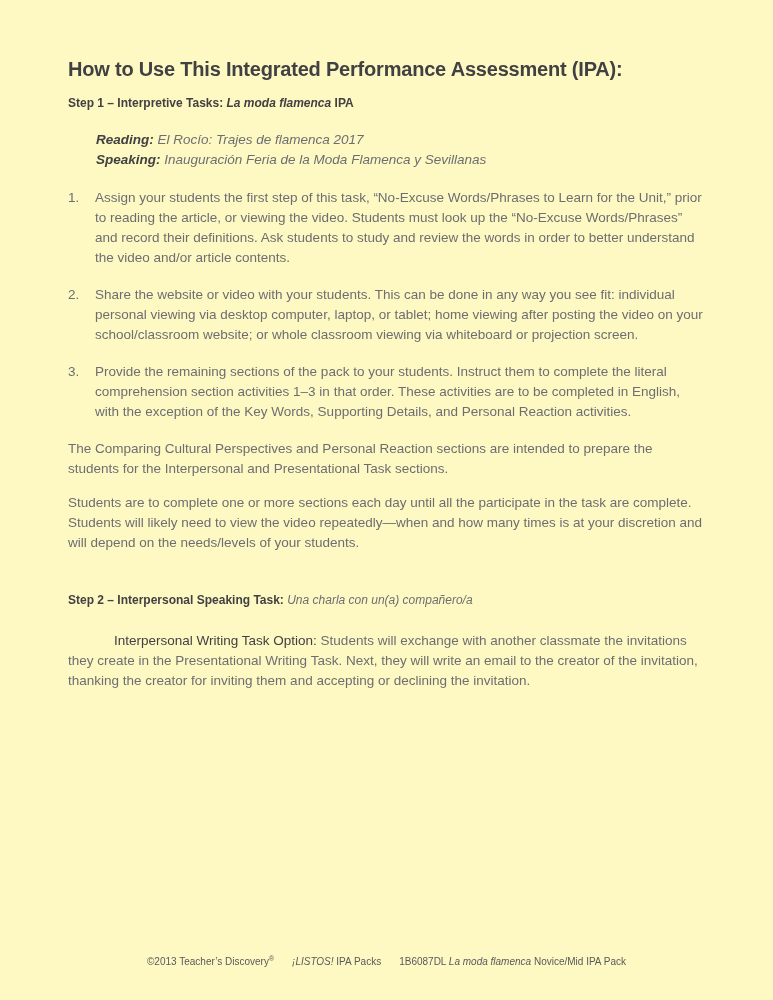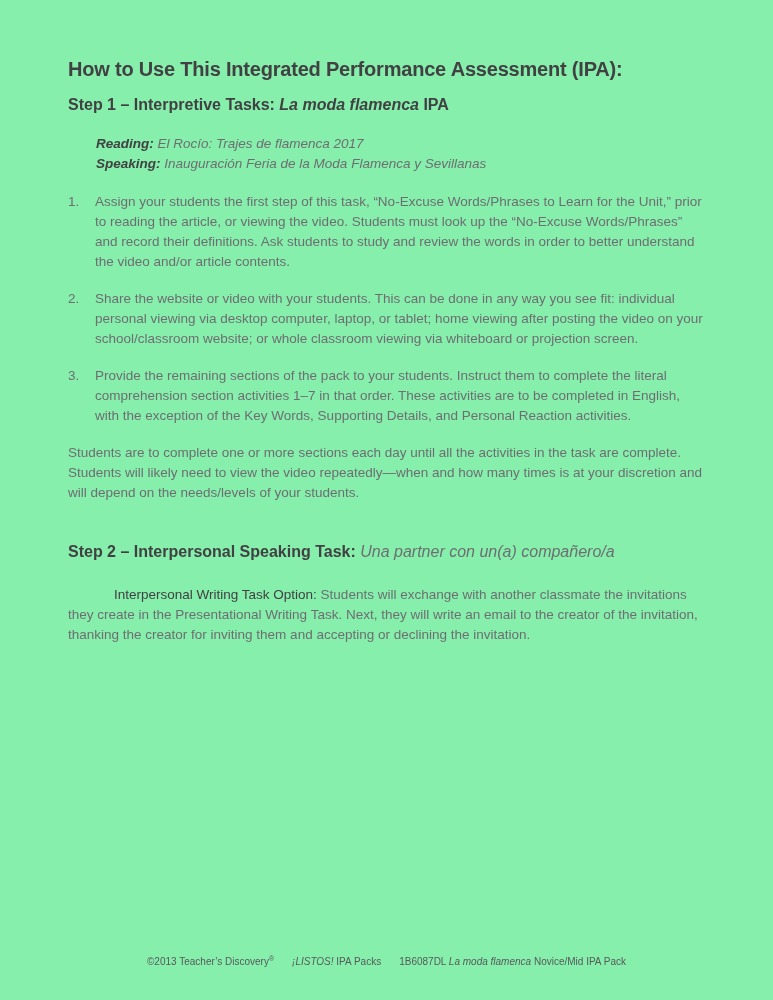--- a/index.html
+++ b/index.html
@@ -6,33 +6,33 @@
   html, body { background: #ffffff; }
   body {
     font-family: "Liberation Sans", sans-serif;
     width: 773px;
     height: 1000px;
   }
   .page {
     position: relative;
     width: 773px;
     height: 1000px;
-    background: #86efac;
+    background: #fef9c3;
     padding: 58px 70px 0 68px;
     color: #6d6e71;
   }
   .title {
     font-size: 20px;
     font-weight: 700;
     color: #414042;
     letter-spacing: -0.2px;
     margin-bottom: 15px;
   }
   .step-heading {
-    font-size: 16px;
+    font-size: 12px;
     font-weight: 700;
     color: #414042;
     margin-bottom: 20px;
   }
   .step-heading em { font-style: italic; }
   .step-heading .light-italic {
     font-style: italic;
     font-weight: 400;
     color: #6d6e71;
   }
@@ -94,28 +94,29 @@
     <li class="list-item">
       <span class="list-num">1.</span>
       <span class="list-text">Assign your students the first step of this task, “No-Excuse Words/Phrases to Learn for the Unit,” prior to reading the article, or viewing the video. Students must look up the “No-Excuse Words/Phrases” and record their definitions. Ask students to study and review the words in order to better understand the video and/or article contents.</span>
     </li>
     <li class="list-item">
       <span class="list-num">2.</span>
       <span class="list-text">Share the website or video with your students. This can be done in any way you see fit: individual personal viewing via desktop computer, laptop, or tablet; home viewing after posting the video on your school/classroom website; or whole classroom viewing via whiteboard or projection screen.</span>
     </li>
     <li class="list-item">
       <span class="list-num">3.</span>
-      <span class="list-text">Provide the remaining sections of the pack to your students. Instruct them to complete the literal comprehension section activities 1–7 in that order. These activities are to be completed in English, with the exception of the Key Words, Supporting Details, and Personal Reaction activities.</span>
+      <span class="list-text">Provide the remaining sections of the pack to your students. Instruct them to complete the literal comprehension section activities 1–3 in that order. These activities are to be completed in English, with the exception of the Key Words, Supporting Details, and Personal Reaction activities.</span>
     </li>
   </ol>
 
+  <p class="para">The Comparing Cultural Perspectives and Personal Reaction sections are intended to prepare the students for the Interpersonal and Presentational Task sections.</p>
 
-  <p class="para">Students are to complete one or more sections each day until all the activities in the task are complete. Students will likely need to view the video repeatedly—when and how many times is at your discretion and will depend on the needs/levels of your students.</p>
+  <p class="para">Students are to complete one or more sections each day until all the participate in the task are complete. Students will likely need to view the video repeatedly—when and how many times is at your discretion and will depend on the needs/levels of your students.</p>
 
-  <h2 class="step-heading step2-heading"><span>Step 2 – Interpersonal Speaking Task: </span><em class="light-italic">Una partner con un(a) compañero/a</em></h2>
+  <h2 class="step-heading step2-heading"><span>Step 2 – Interpersonal Speaking Task: </span><em class="light-italic">Una charla con un(a) compañero/a</em></h2>
 
 
   <p class="para writing-option"><strong>Interpersonal Writing Task Option: </strong><span>Students will exchange with another classmate the invitations they create in the Presentational Writing Task. Next, they will write an email to the creator of the invitation, thanking the creator for inviting them and accepting or declining the invitation.</span></p>
 
   <div class="footer">
     <span><span>©2013 Teacher’s Discovery</span><sup>®</sup></span><span class="footer-gap"><em>¡LISTOS!</em><span> IPA Packs</span></span><span class="footer-gap"><span>1B6087DL </span><em>La moda flamenca</em><span> Novice/Mid IPA Pack</span></span>
   </div>
 
 </div>
 

